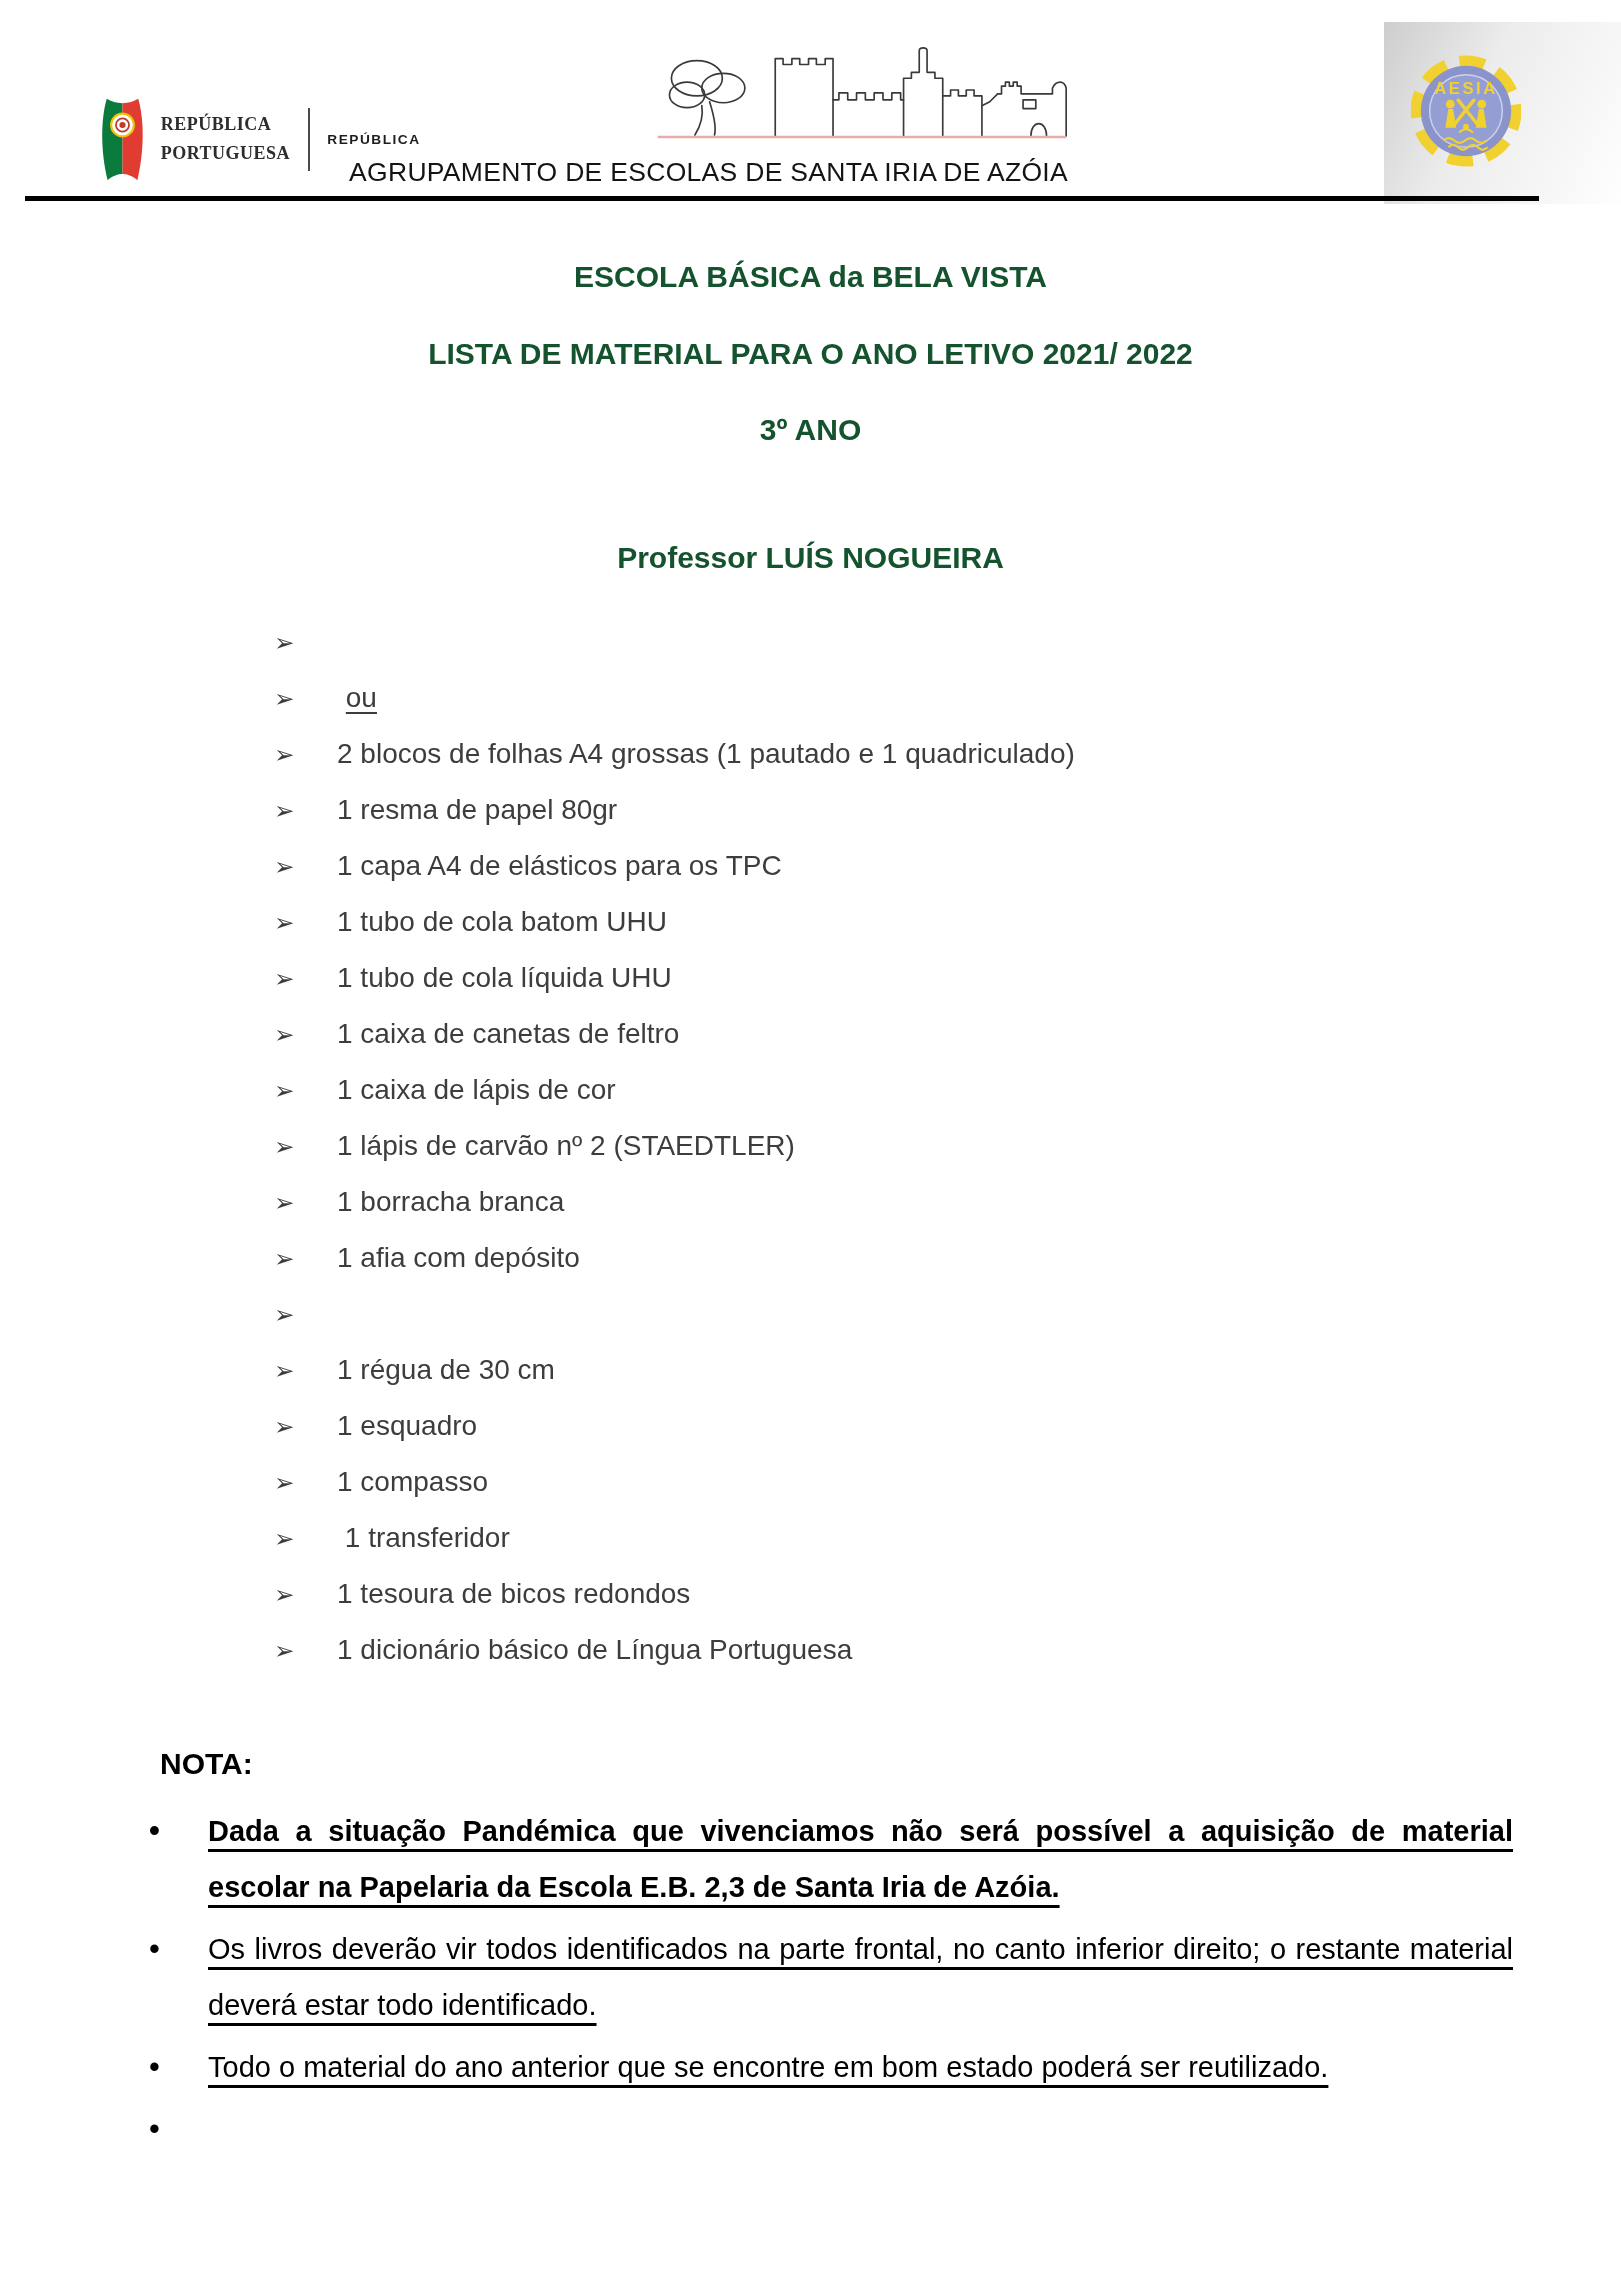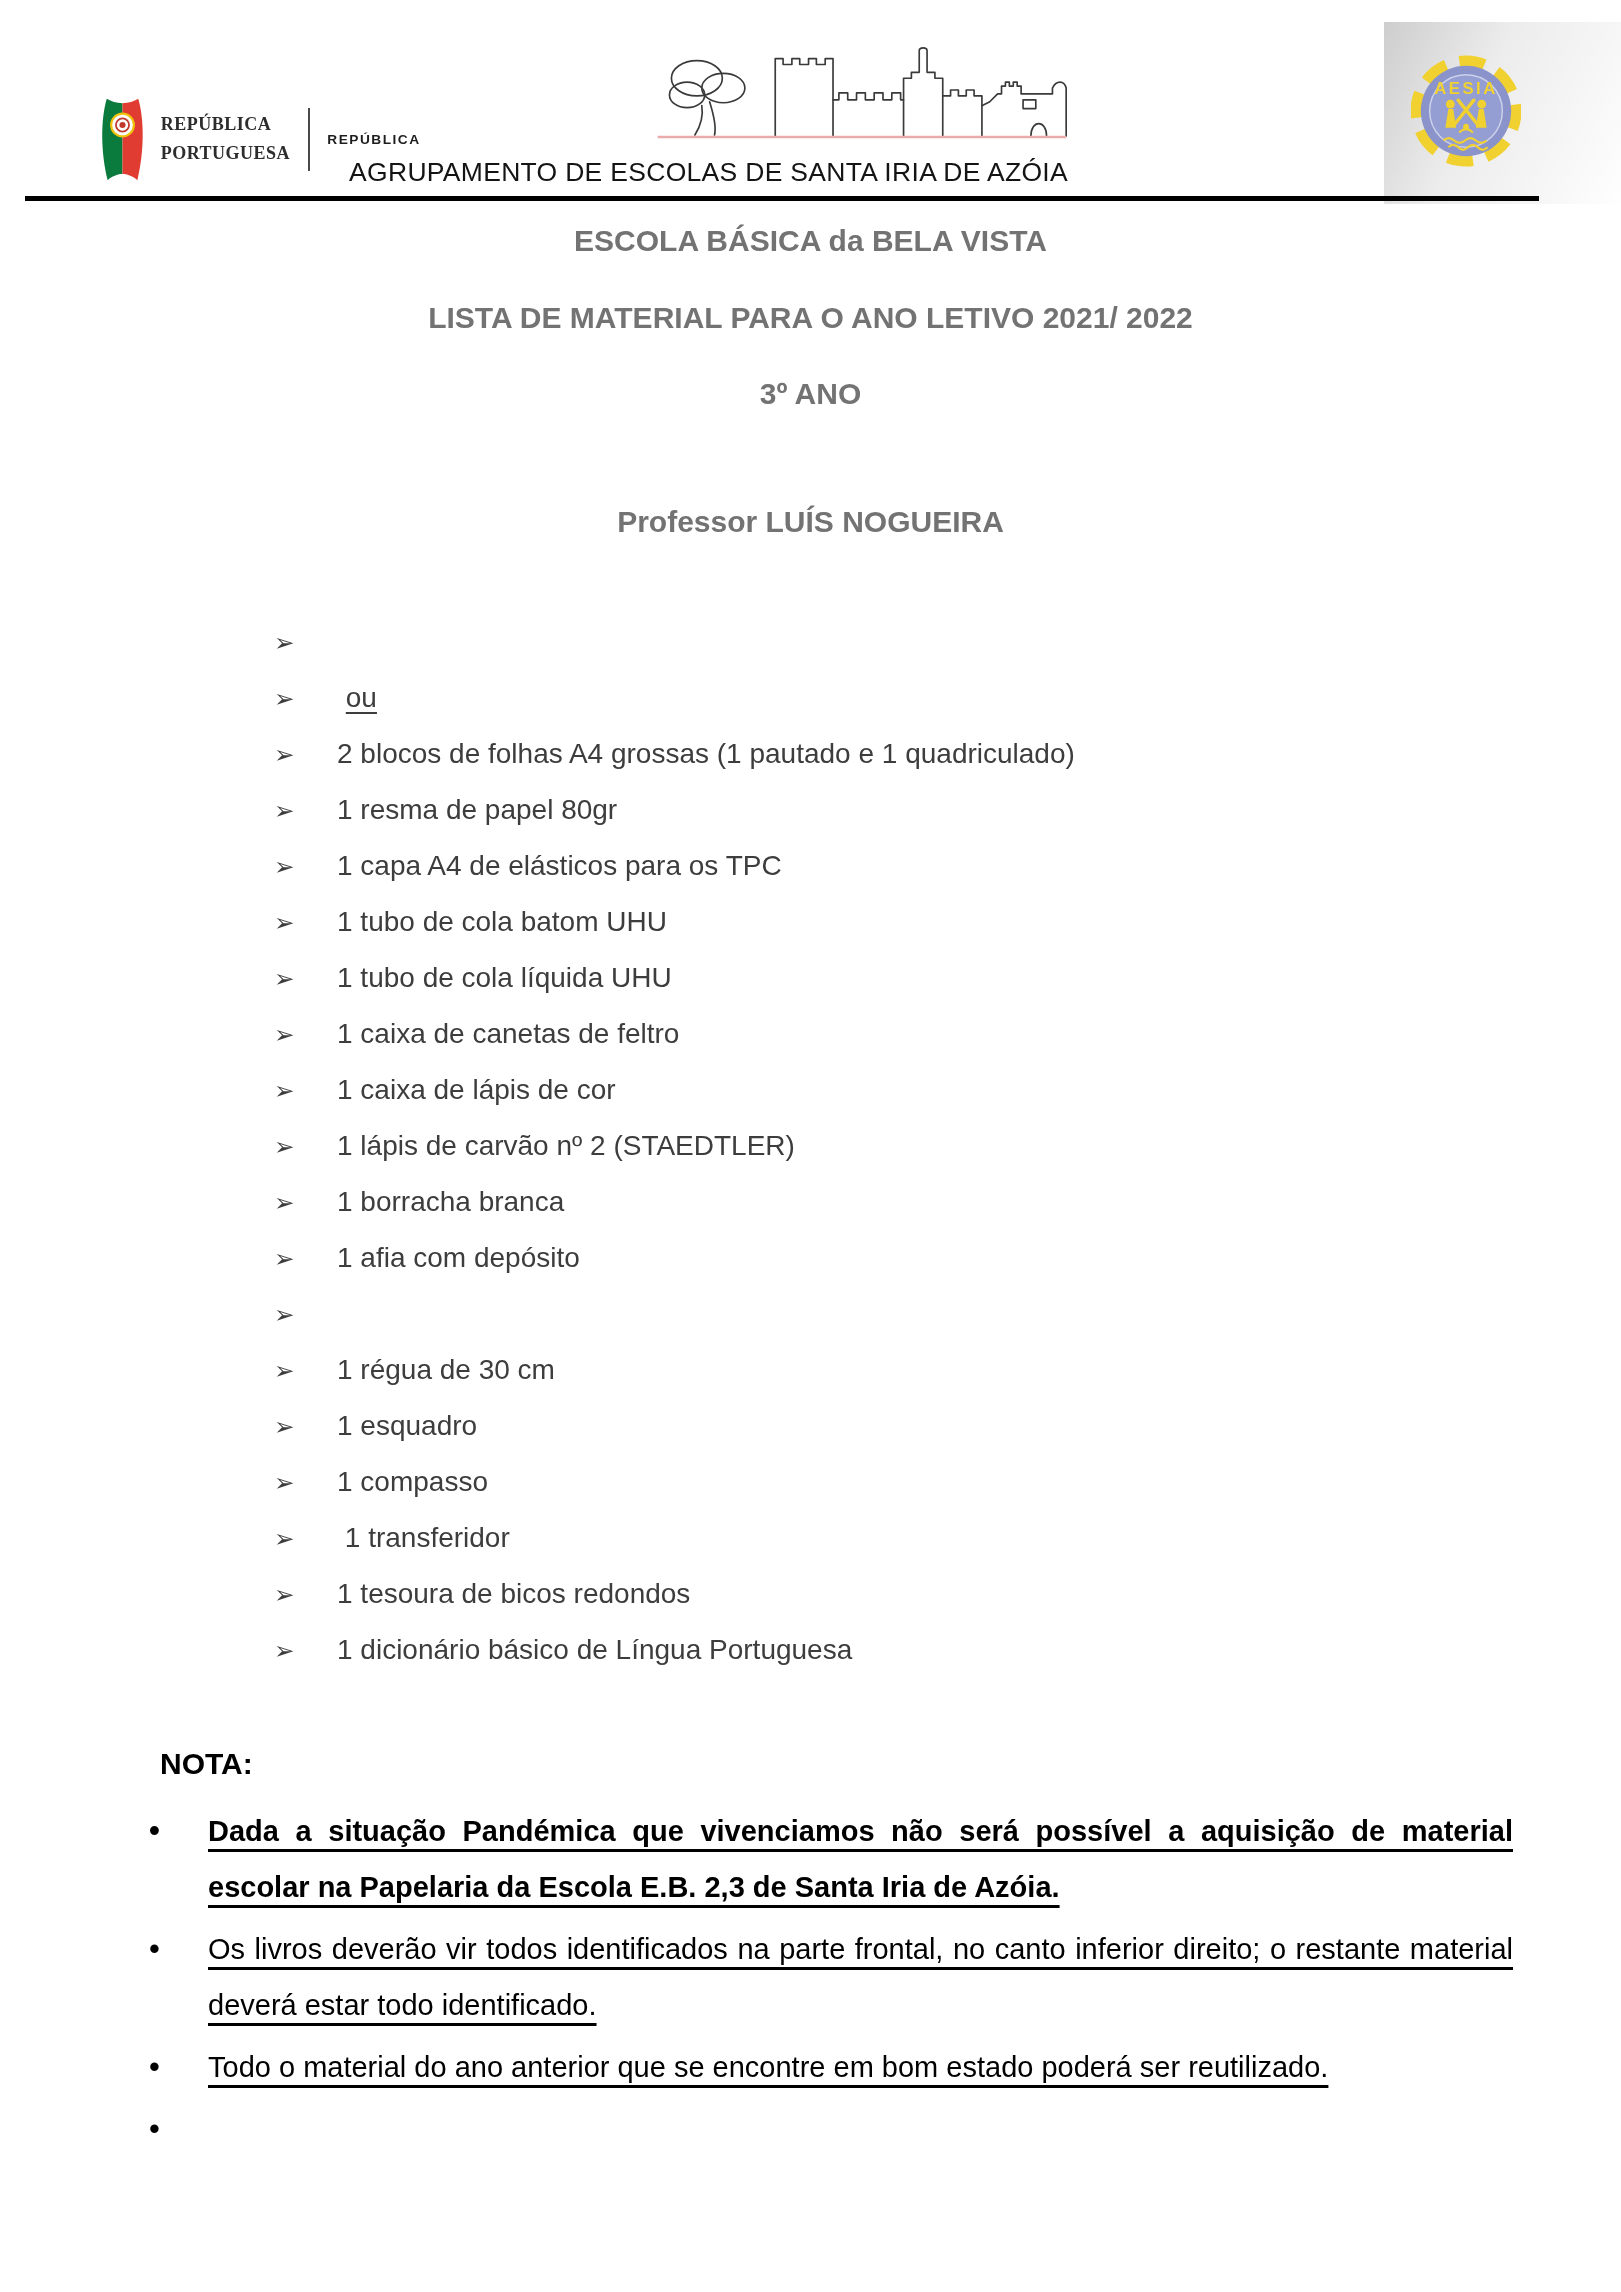--- a/index.html
+++ b/index.html
@@ -21,21 +21,21 @@
   .gov-divider{width:2px;height:63px;background:#4a4a4a;margin:0 17.6px;}
   .gov-ministry{font-size:13.7px;font-weight:bold;letter-spacing:1.5px;color:#1d1d1d;}
   .castle{position:absolute;left:643px;top:39px;}
   .school-group{
     position:absolute;left:0;top:157px;width:1417px;text-align:center;
     font-size:26.5px;color:#141414;letter-spacing:0.3px;
   }
   .crest{position:absolute;left:1411px;top:51px;}
   .rule{position:absolute;left:24.5px;top:196px;width:1514px;height:4.9px;background:#000;}
   
-  .title{position:absolute;left:0;width:1621px;text-align:center;font-weight:bold;font-size:30px;color:#737373;}
+  .title{position:absolute;left:0;width:1621px;text-align:center;font-weight:bold;font-size:30px;color:#14532d;margin-top:36px;}
   .t-school{top:224px;}
   .t-list{top:301px;}
   .t-year{top:377px;}
   .t-teacher{top:505px;}
   
   .materials{position:absolute;left:274px;top:614px;}
   .mat-item{display:flex;align-items:center;height:56px;font-size:28px;color:#3d3d3d;}
   .mat-bullet{width:63px;font-size:24.5px;color:#3d3d3d;font-family:"DejaVu Sans",sans-serif;}
   .mat-suffix{margin-left:8.8px;text-decoration:underline;text-decoration-thickness:2px;text-underline-offset:4.9px;}
   

